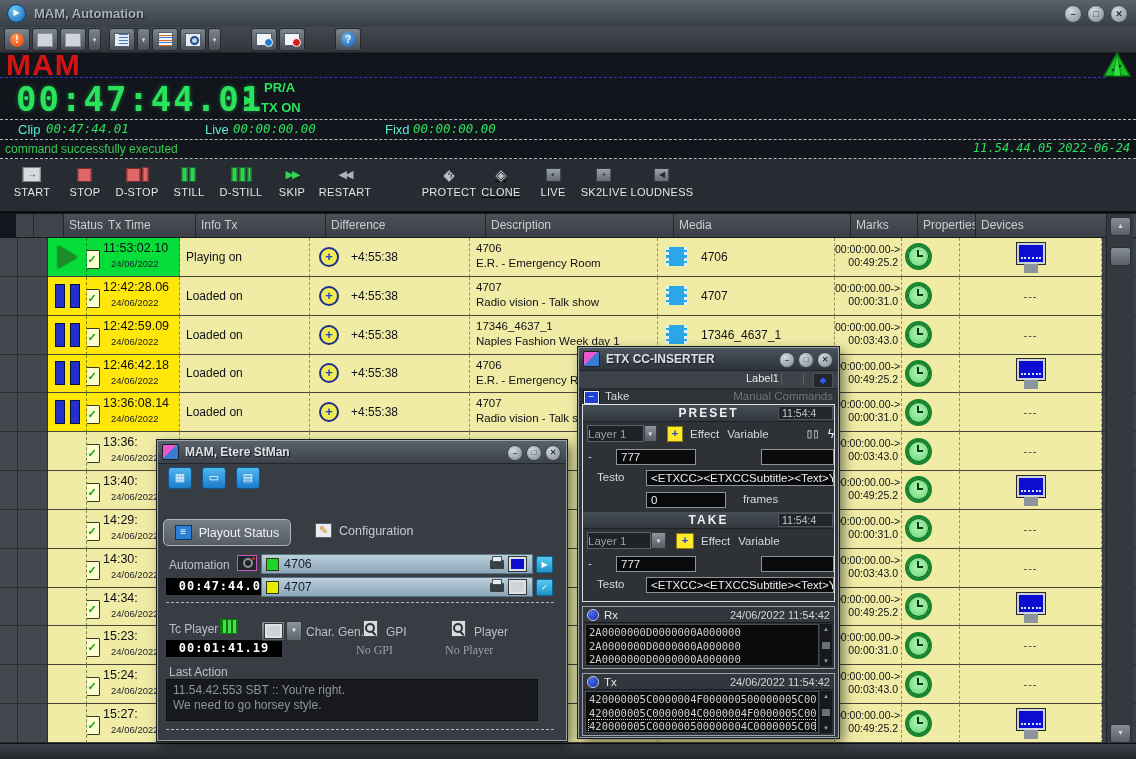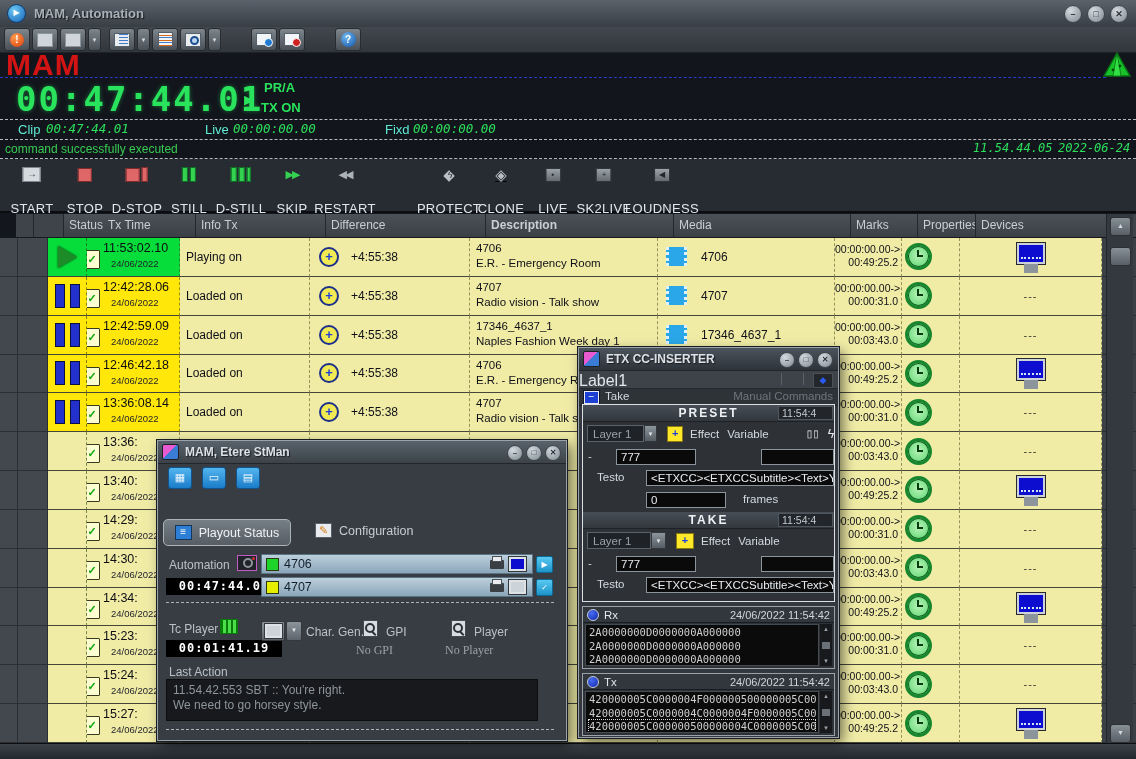--- a/index.html
+++ b/index.html
@@ -69,21 +69,21 @@
   .t-label{position:absolute;top:122px;color:#5eead4;font-size:13px;}
   .t-value{position:absolute;top:121px;color:#2ce05c;font-size:12.5px;font-style:italic;}
   .stmsg{position:absolute;left:5px;top:142px;color:#38cb52;font-size:12px;}
   .stclock{position:absolute;top:141px;color:#2ce05c;font-size:12px;font-style:italic;}
 
   
   .transport{position:absolute;top:159px;left:0;width:100%;height:54px;
     background:#272c32;border-bottom:2px solid #0b0d10;box-sizing:border-box;}
   .tr-btn{position:absolute;top:7px;transform:translateX(-50%);text-align:center;}
   .tr-ic{height:17px;display:flex;align-items:center;justify-content:center;gap:2px;}
-  .tr-lbl{margin-top:18px;font-size:13px;color:#e2e6ea;letter-spacing:.3px;white-space:nowrap;}
+  .tr-lbl{margin-top:3px;font-size:11px;color:#e2e6ea;letter-spacing:.3px;white-space:nowrap;}
   .sqr{width:12px;height:12px;background:#e06767;border:1px solid #7e2b2b;}
   .barr{width:4px;height:13px;background:#e06767;border:1px solid #7e2b2b;}
   .barg{width:4px;height:13px;background:#35d251;border:1px solid #0b6e23;}
   .barg.thin{width:2px;}
   .g-skip::before{content:"▶▶";} .g-restart::before{content:"◀◀";}
   .glyph-grn{color:#35d251;font-size:11px;letter-spacing:-2px;}
   .glyph-gry{color:#aab2ba;font-size:11px;letter-spacing:-2px;}
   .startbox{width:16px;height:13px;background:#d5dade;border:1px solid #7d858d;
     color:#3e454c;font-size:10px;line-height:12px;font-weight:bold;}
   .startbox::before{content:"→";}
@@ -226,21 +226,21 @@
   .magdoc::before{content:"";position:absolute;left:9px;top:10px;width:2px;height:5px;
     background:#2b3036;transform:rotate(-45deg);}
   .sm-sub{position:absolute;font-size:12px;color:#9aa1a8;white-space:nowrap;font-family:Liberation Serif, serif;}
   .la-box{position:absolute;left:8px;top:238px;width:372px;height:42px;background:#17191c;
     border:1px solid #0c0e10;padding:3px 6px;box-sizing:border-box;
     font-size:12px;line-height:15px;color:#8d959c;}
 
   
   #etx{left:578px;top:347px;width:261px;height:391px;z-index:21;background:#33383e;}
   .etx-tabrow{height:17px;background:#3d4349;border-bottom:1px solid #24282d;position:relative;}
-  .etx-tab{position:absolute;left:0;top:1px;width:200px;text-align:left;font-size:16px;
+  .etx-tab{position:absolute;left:0;top:1px;width:200px;text-align:right;font-size:11px;
     color:#e2e6ea;}
   .etx-sep{position:absolute;top:2px;width:1px;height:12px;background:#596069;}
   .etx-diamond{position:absolute;right:5px;top:2px;width:18px;height:13px;background:#23272c;
     border:1px solid #4a5056;color:#2a5bf0;font-size:9px;text-align:center;line-height:12px;}
   .etx-diamond::before{content:"◆";}
   .takebar{height:16px;position:relative;background:#2e3338;border-bottom:1px solid #1d2125;}
   .minusbox{position:absolute;left:5px;top:2px;width:13px;height:11px;background:#1d3fd4;
     border:1px solid #e8ecf0;box-shadow:0 0 0 1px #101430;color:#fff;font-size:10px;
     line-height:9px;text-align:center;}
   .minusbox::before{content:"−";}
@@ -250,21 +250,21 @@
     border:1px solid #dcdfe3;background:#2e3237;box-sizing:border-box;}
   .secbar{position:absolute;left:0;right:0;height:16px;
     background:linear-gradient(#474e56,#31373d);border-bottom:1px solid #1d2126;}
   .sectitle{text-align:center;font-size:12px;font-weight:bold;letter-spacing:2px;
     color:#eef1f4;line-height:16px;}
   .sectime{position:absolute;right:1px;top:1px;width:50px;height:12px;background:#22262b;
     border:1px solid #50565d;color:#c3c9cf;font-size:10.5px;line-height:12px;padding-left:3px;
     overflow:hidden;white-space:nowrap;}
   .srow{position:absolute;left:0;right:0;display:flex;align-items:center;}
   .sel-box{width:64px;height:17px;background:#1f2327;border:1px solid #5a6168;
-    color:#9aa2aa;font-size:11.5px;line-height:16px;padding-left:5px;box-sizing:border-box;}
+    color:#9aa2aa;font-size:11.5px;line-height:16px;box-sizing:border-box;}
   .sel-btn{width:15px;height:17px;background:linear-gradient(#8d959c,#565d64);
     border:1px solid #33383d;color:#e2e6ea;font-size:6px;text-align:center;line-height:16px;
     box-sizing:border-box;}
   .fxic{width:16px;height:14px;background:#ffe82a;border:1px solid #8a7a10;color:#1d3fd4;
     font-size:11px;font-weight:bold;text-align:center;line-height:13px;}
   .fxic::before{content:"+";}
   .etx-txt{font-size:11.5px;color:#d4d9de;white-space:nowrap;}
   .holdpair{color:#e8ecf0;font-size:10px;letter-spacing:1px;}
   .holdpair::before{content:"▯▯";}
   .boltic{color:#e8ecf0;font-size:12px;} .boltic::before{content:"ϟ";}
@@ -452,21 +452,21 @@
       </div>
     </div>
 
   <div class="thead" id="thead">
       <div class="th gut" style="width: 18px;"></div>
       <div class="th gut" style="width: 30px;"></div>
       <div class="th" style="width: 39px; border-right: none;">Status</div>
       <div class="th" style="width: 93px;">Tx Time</div>
       <div class="th" style="width: 130px;">Info Tx</div>
       <div class="th" style="width: 160px;">Difference</div>
-      <div class="th" style="width: 188px; font-weight: bold;">Description</div>
+      <div class="th" style="width: 188px;">Description</div>
       <div class="th" style="width: 177px;">Media</div>
       <div class="th" style="width: 67px;">Marks</div>
       <div class="th" style="width: 58px;">Properties</div>
       <div class="th" style="width: 142px;">Devices</div>
       <div class="th gut" style="width: 34px;"></div>
     </div>
   <div class="tbody" id="tbody">
       <div class="trow">
         <div class="cell gut" style="width: 18px;"></div>
         <div class="cell gut" style="width: 30px;"></div>

